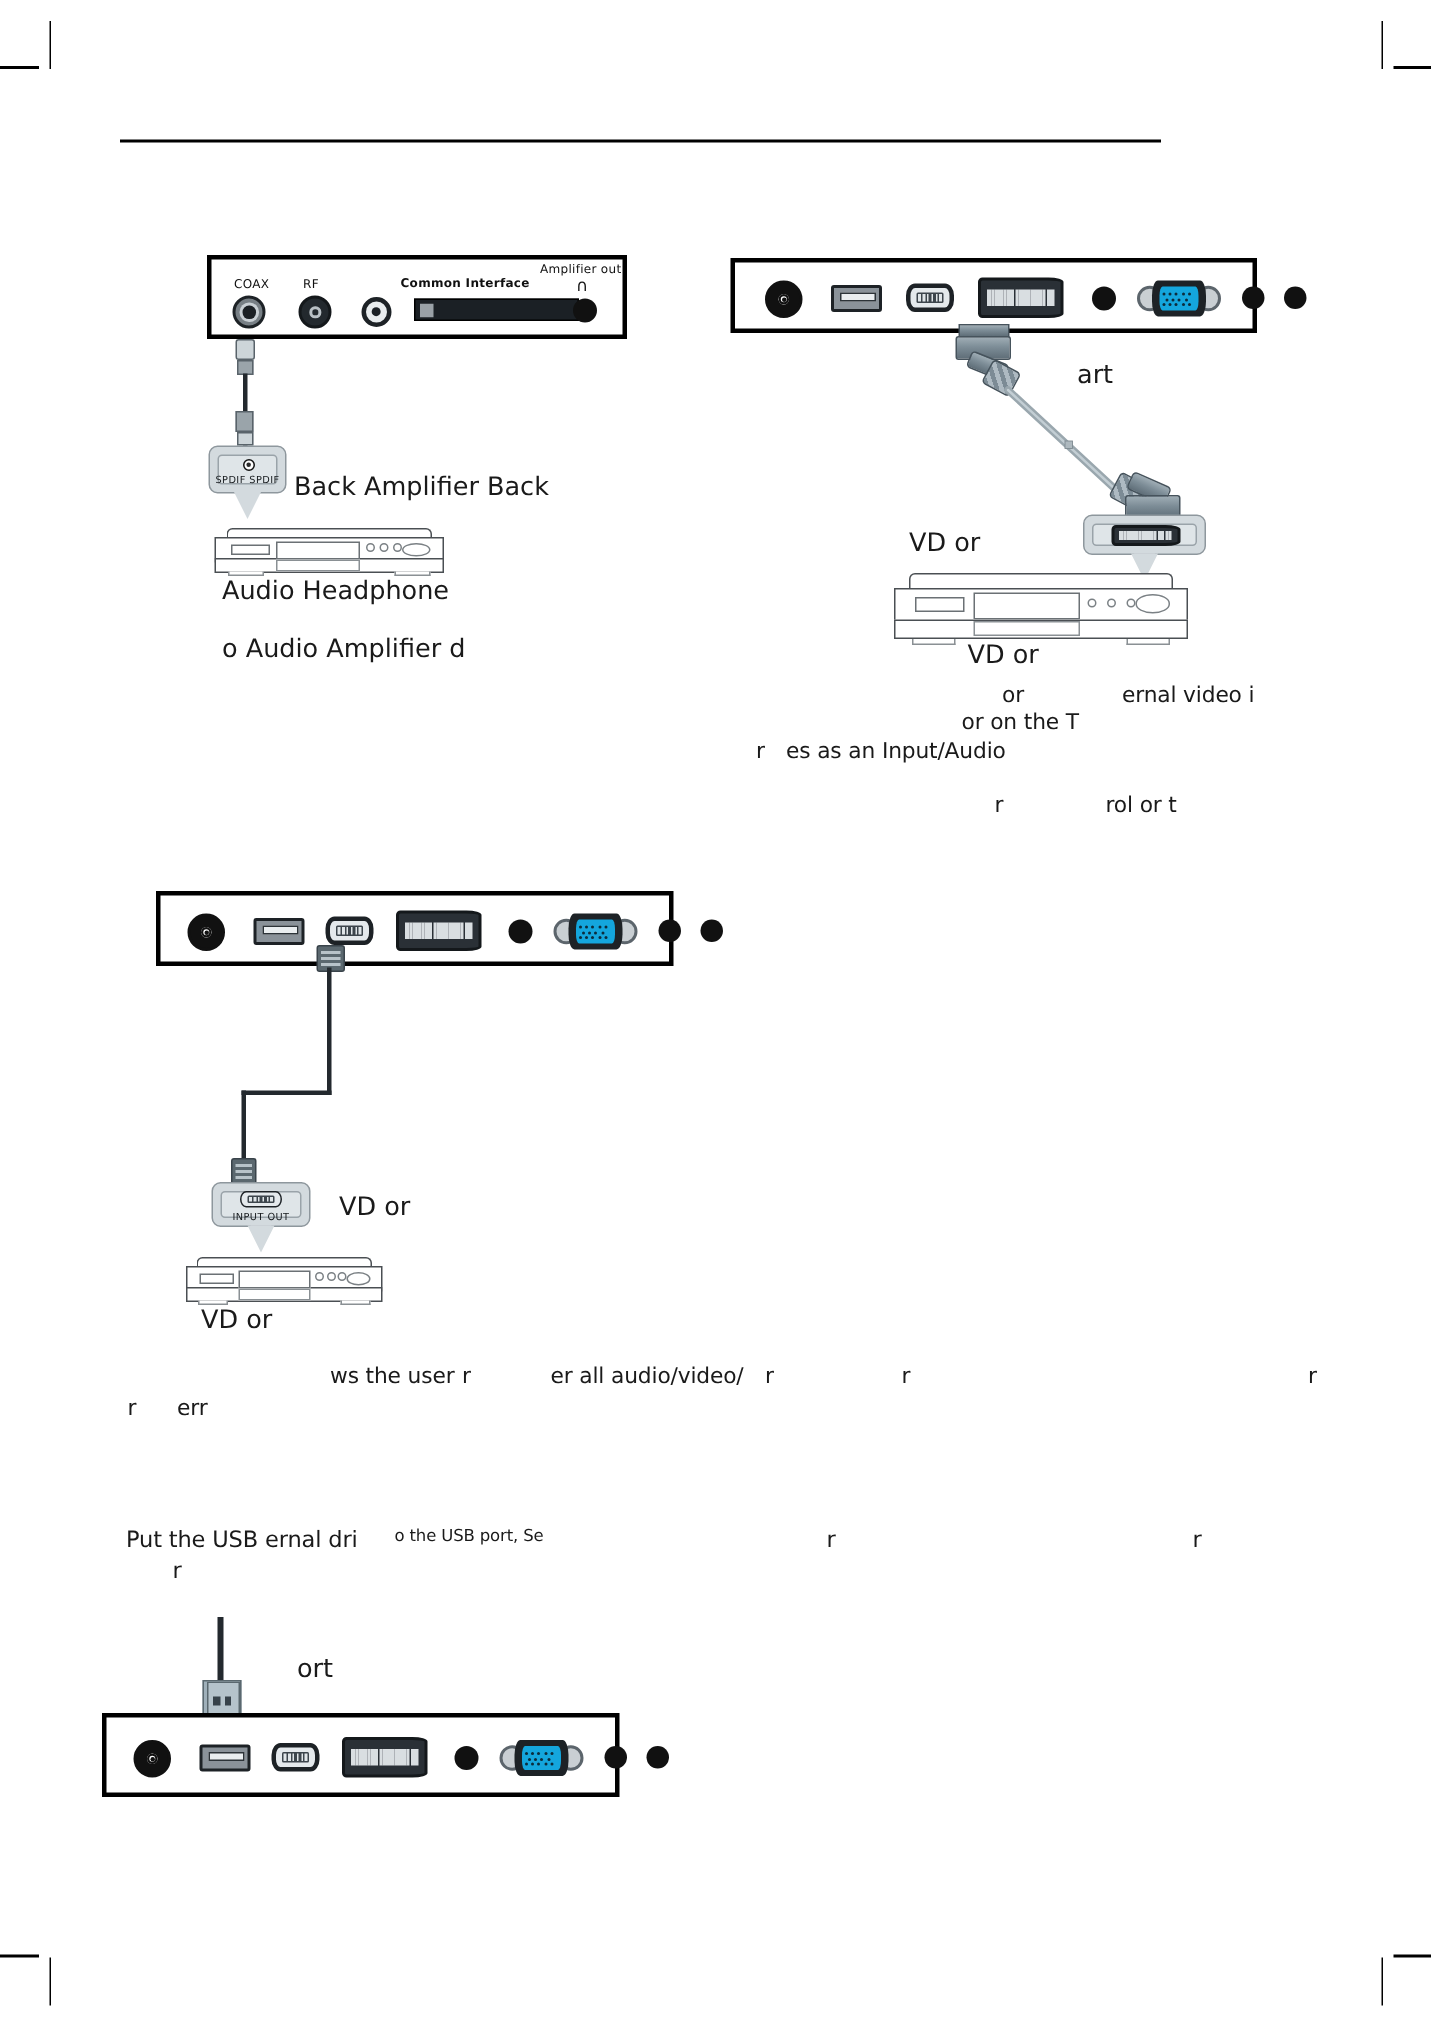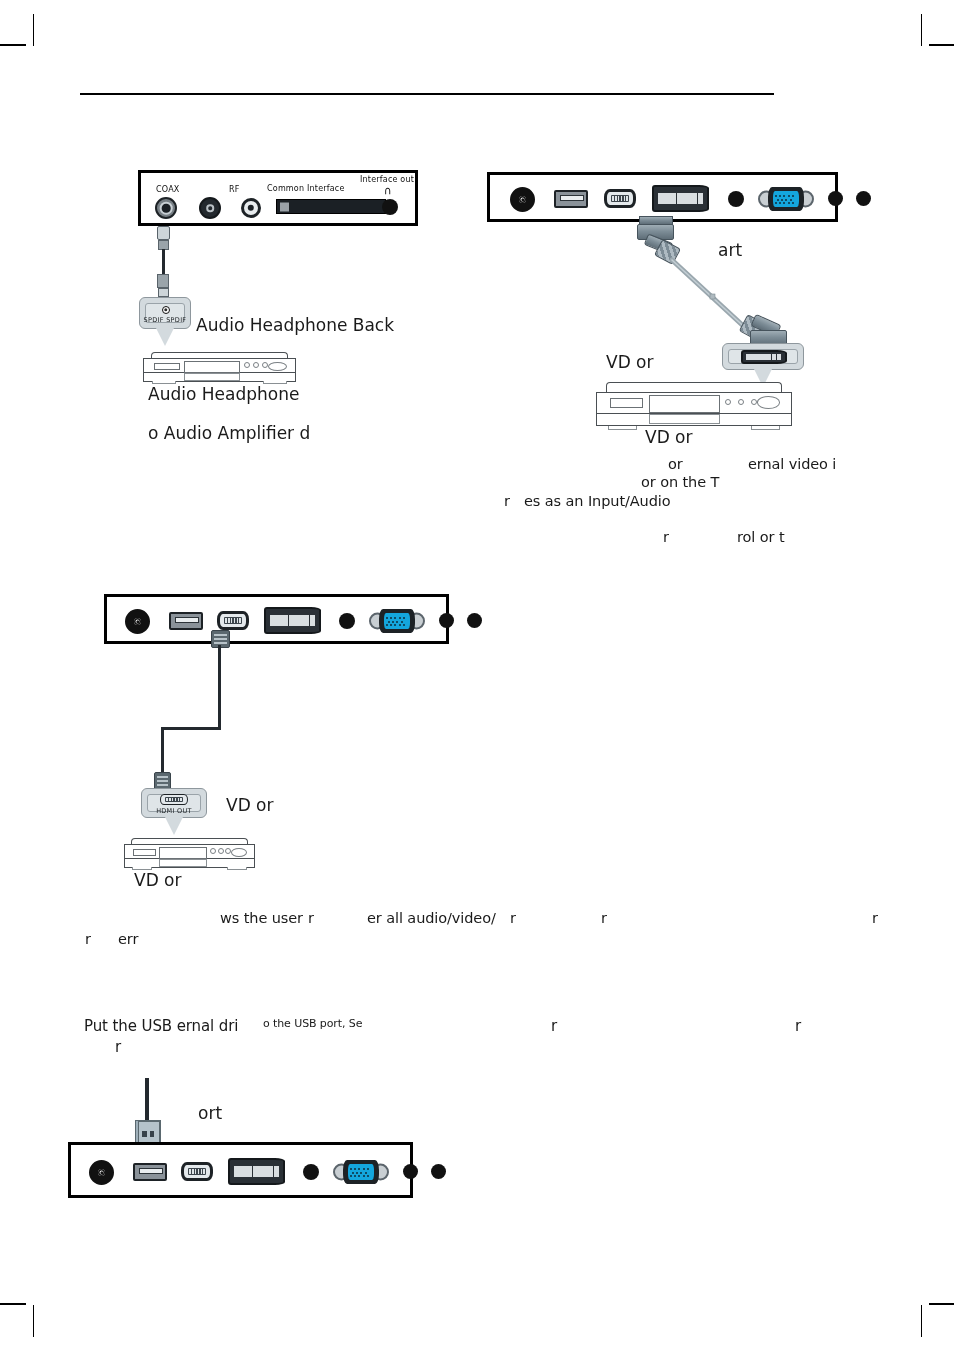--- a/index.html
+++ b/index.html
@@ -477,23 +477,23 @@
 <div class="crop-v crop-bl-v"></div>
 <div class="crop-h crop-bl-h"></div>
 <div class="crop-v crop-br-v"></div>
 <div class="crop-h crop-br-h"></div>
 
 <div class="header-rule"></div>
 
 <div class="panel" style="left:138px; top:170px; width:280px; height:56px;">
   <div class="panel-inner">
     <span class="port-label" style="left:15px; top:12px;">COAX</span>
-    <span class="port-label" style="left:61px; top:12px;margin-left:27px;">RF</span>
-    <span class="port-label" style="left:126px; top:11px;">Common Interface</span>
-    <span class="port-label" style="left:219px; top:2px;">Interface out</span>
+    <span class="port-label" style="left:61px; top:12px;">RF</span>
+    <span class="port-label" style="left:126px; top:11px;font-weight:bold;">Common Interface</span>
+    <span class="port-label" style="left:219px; top:2px;">Amplifier out</span>
     <span class="port-label" style="left:243px; top:11px; font-size:11px;">∩</span>
 
     <div class="port p-coax" style="left:14px; top:24px; width:22px; height:22px;"></div>
     <div class="port p-rf" style="left:58px; top:24px; width:22px; height:22px;"></div>
     <div class="port p-rca-blk" style="left:100px; top:25px; width:20px; height:20px;"></div>
     <div class="port p-ci" style="left:135px; top:26px; width:110px; height:15px;"></div>
     <div class="port p-jack" style="left:241px; top:26px; width:16px; height:16px;"></div>
   </div>
 </div>
 
@@ -503,21 +503,21 @@
 <div class="opt-plug" style="left:157px; top:274px; width:12px; height:14px; background:#9aa4aa;"></div>
 <div class="opt-plug" style="left:158px; top:288px; width:11px; height:9px;"></div>
 
 <div class="callout" style="left:139px; top:297px; width:52px; height:32px;">
   <div class="inner"></div>
   <div class="port p-jack ring" style="left:22px; top:8px; width:8px; height:8px; border-width:1.5px;"></div>
   <span class="callout-text" style="top:18px;">SPDIF SPDIF</span>
 </div>
 <div class="callout-tail" style="left:156px; top:328px;"></div>
 
-<span class="txt txt-big" style="left:196px; top:315px;">Audio Headphone Back</span>
+<span class="txt txt-big" style="left:196px; top:315px;">Back Amplifier Back</span>
 
 <div class="vcr" style="left:143px; top:352px; width:153px; height:32px;">
   <div class="top"></div>
   <div class="face"></div>
   <div class="face2"></div>
   <div class="slot-a"></div>
   <div class="slot-b"></div>
   <div class="tray"></div>
   <div class="dots">
       <i></i>
@@ -760,21 +760,21 @@
   <div class="port p-hdmi" style="left:18px; top:5px; width:28px; height:11px; border-width:1.5px;">
     <div class="hdmi-core">
       <i style="left:6%"></i>
         <i style="left:22%"></i>
         <i style="left:38%"></i>
       <i style="left:54%"></i>
         <i style="left:70%"></i>
         <i style="left:86%"></i>
     </div>
   </div>
-  <span class="callout-text" style="top:18px;">HDMI OUT</span>
+  <span class="callout-text" style="top:18px;">INPUT OUT</span>
 </div>
 <div class="callout-tail" style="left:165px; top:817px;"></div>
 
 <span class="txt txt-big" style="left:226px; top:795px;">VD or</span>
 
 <div class="vcr" style="left:124px; top:838px; width:131px; height:32px;">
   <div class="top"></div>
   <div class="face"></div>
   <div class="face2"></div>
   <div class="slot-a"></div>

